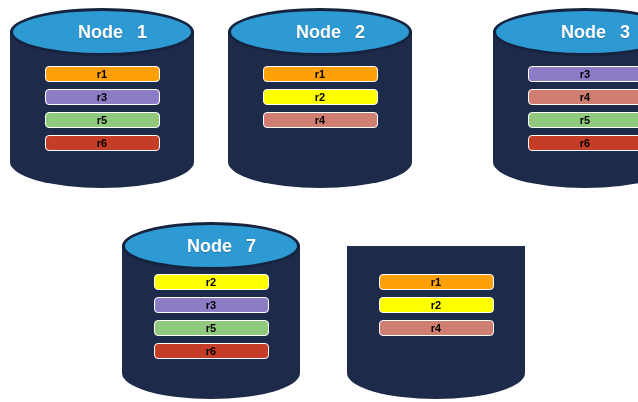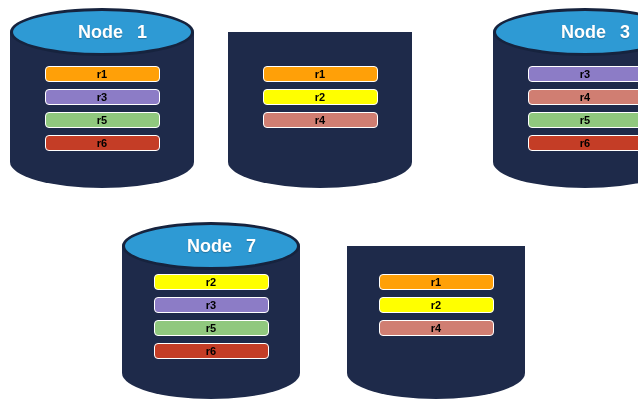--- a/index.html
+++ b/index.html
@@ -91,20 +91,23 @@
     <div class="bars">
       <div class="bar" style="background: rgb(255, 160, 8);">r1</div>
       <div class="bar" style="background: rgb(140, 124, 198);">r3</div>
       <div class="bar" style="background: rgb(144, 200, 126);">r5</div>
       <div class="bar" style="background: rgb(196, 61, 38);">r6</div>
     </div>
   </div>
 
   <div class="node node-top n2">
     <div class="cyl-body"></div>
+    <div class="cyl-top">
+      <span class="node-label">Node 2</span>
+    </div>
     <div class="bars">
       <div class="bar" style="background: rgb(255, 160, 8);">r1</div>
       <div class="bar" style="background: rgb(255, 255, 0);">r2</div>
       <div class="bar" style="background: rgb(208, 126, 114);">r4</div>
     </div>
   </div>
 
   <div class="node node-top n3">
     <div class="cyl-body"></div>
     <div class="cyl-top">

